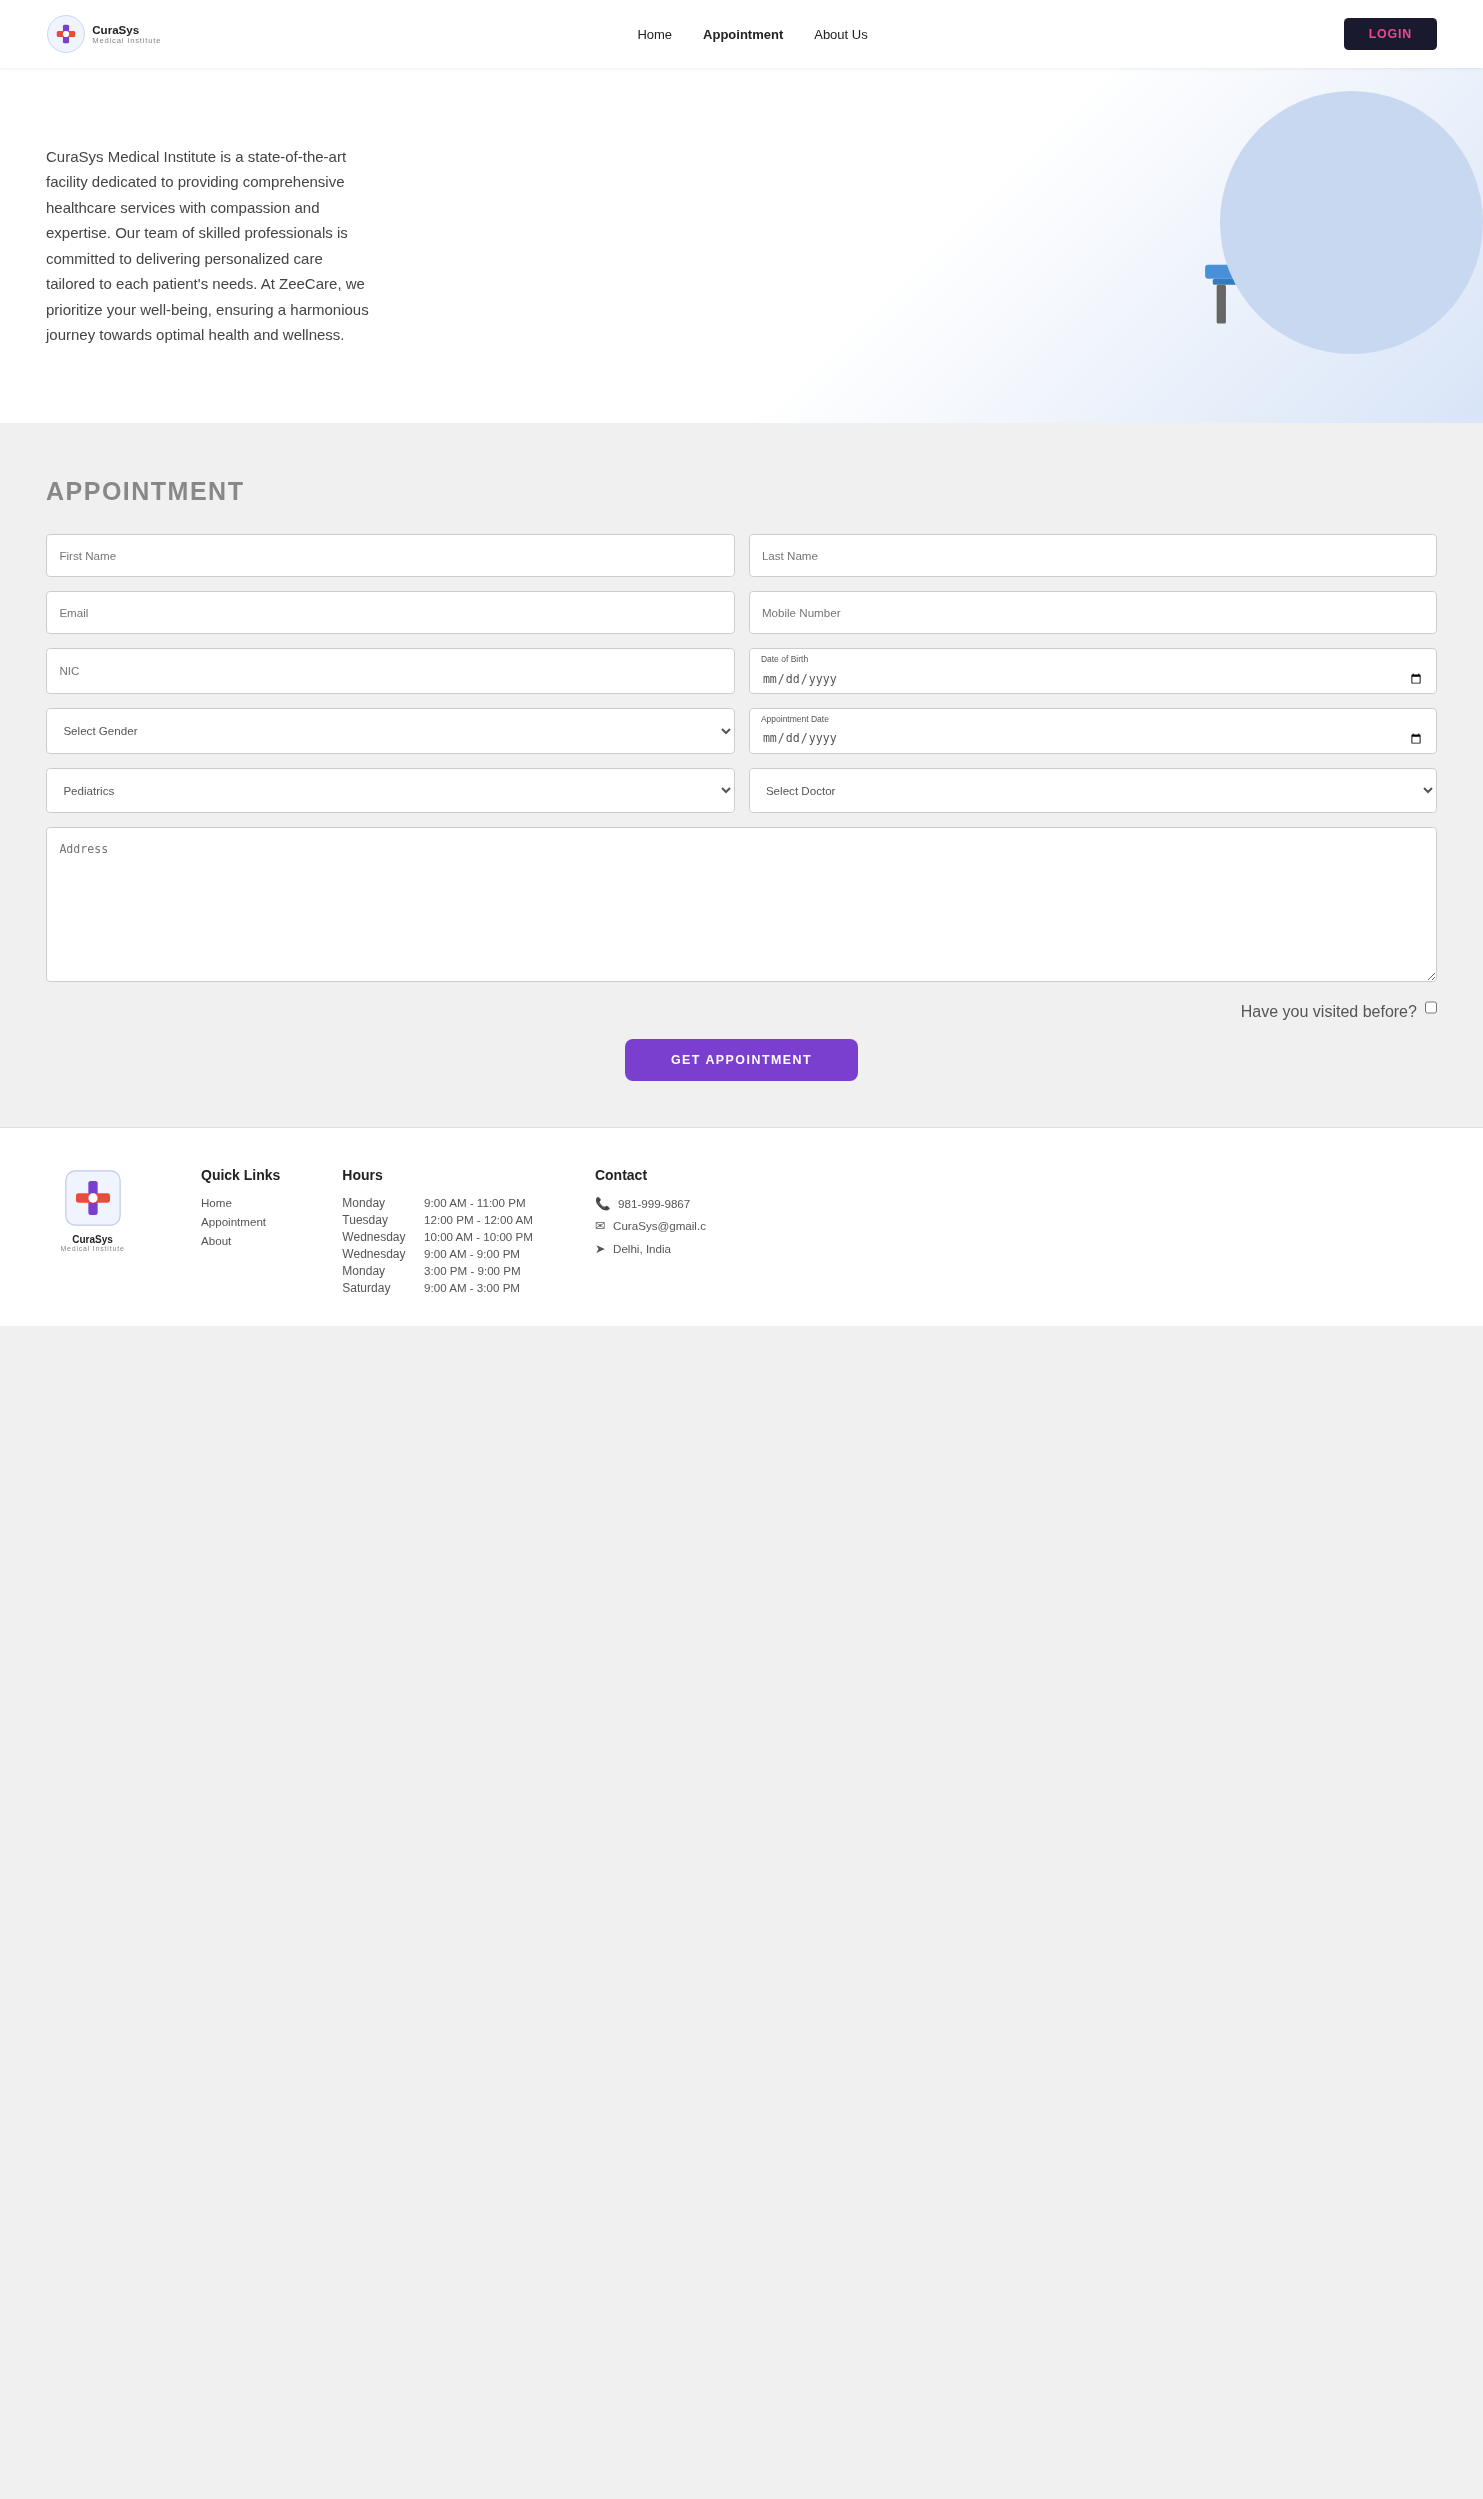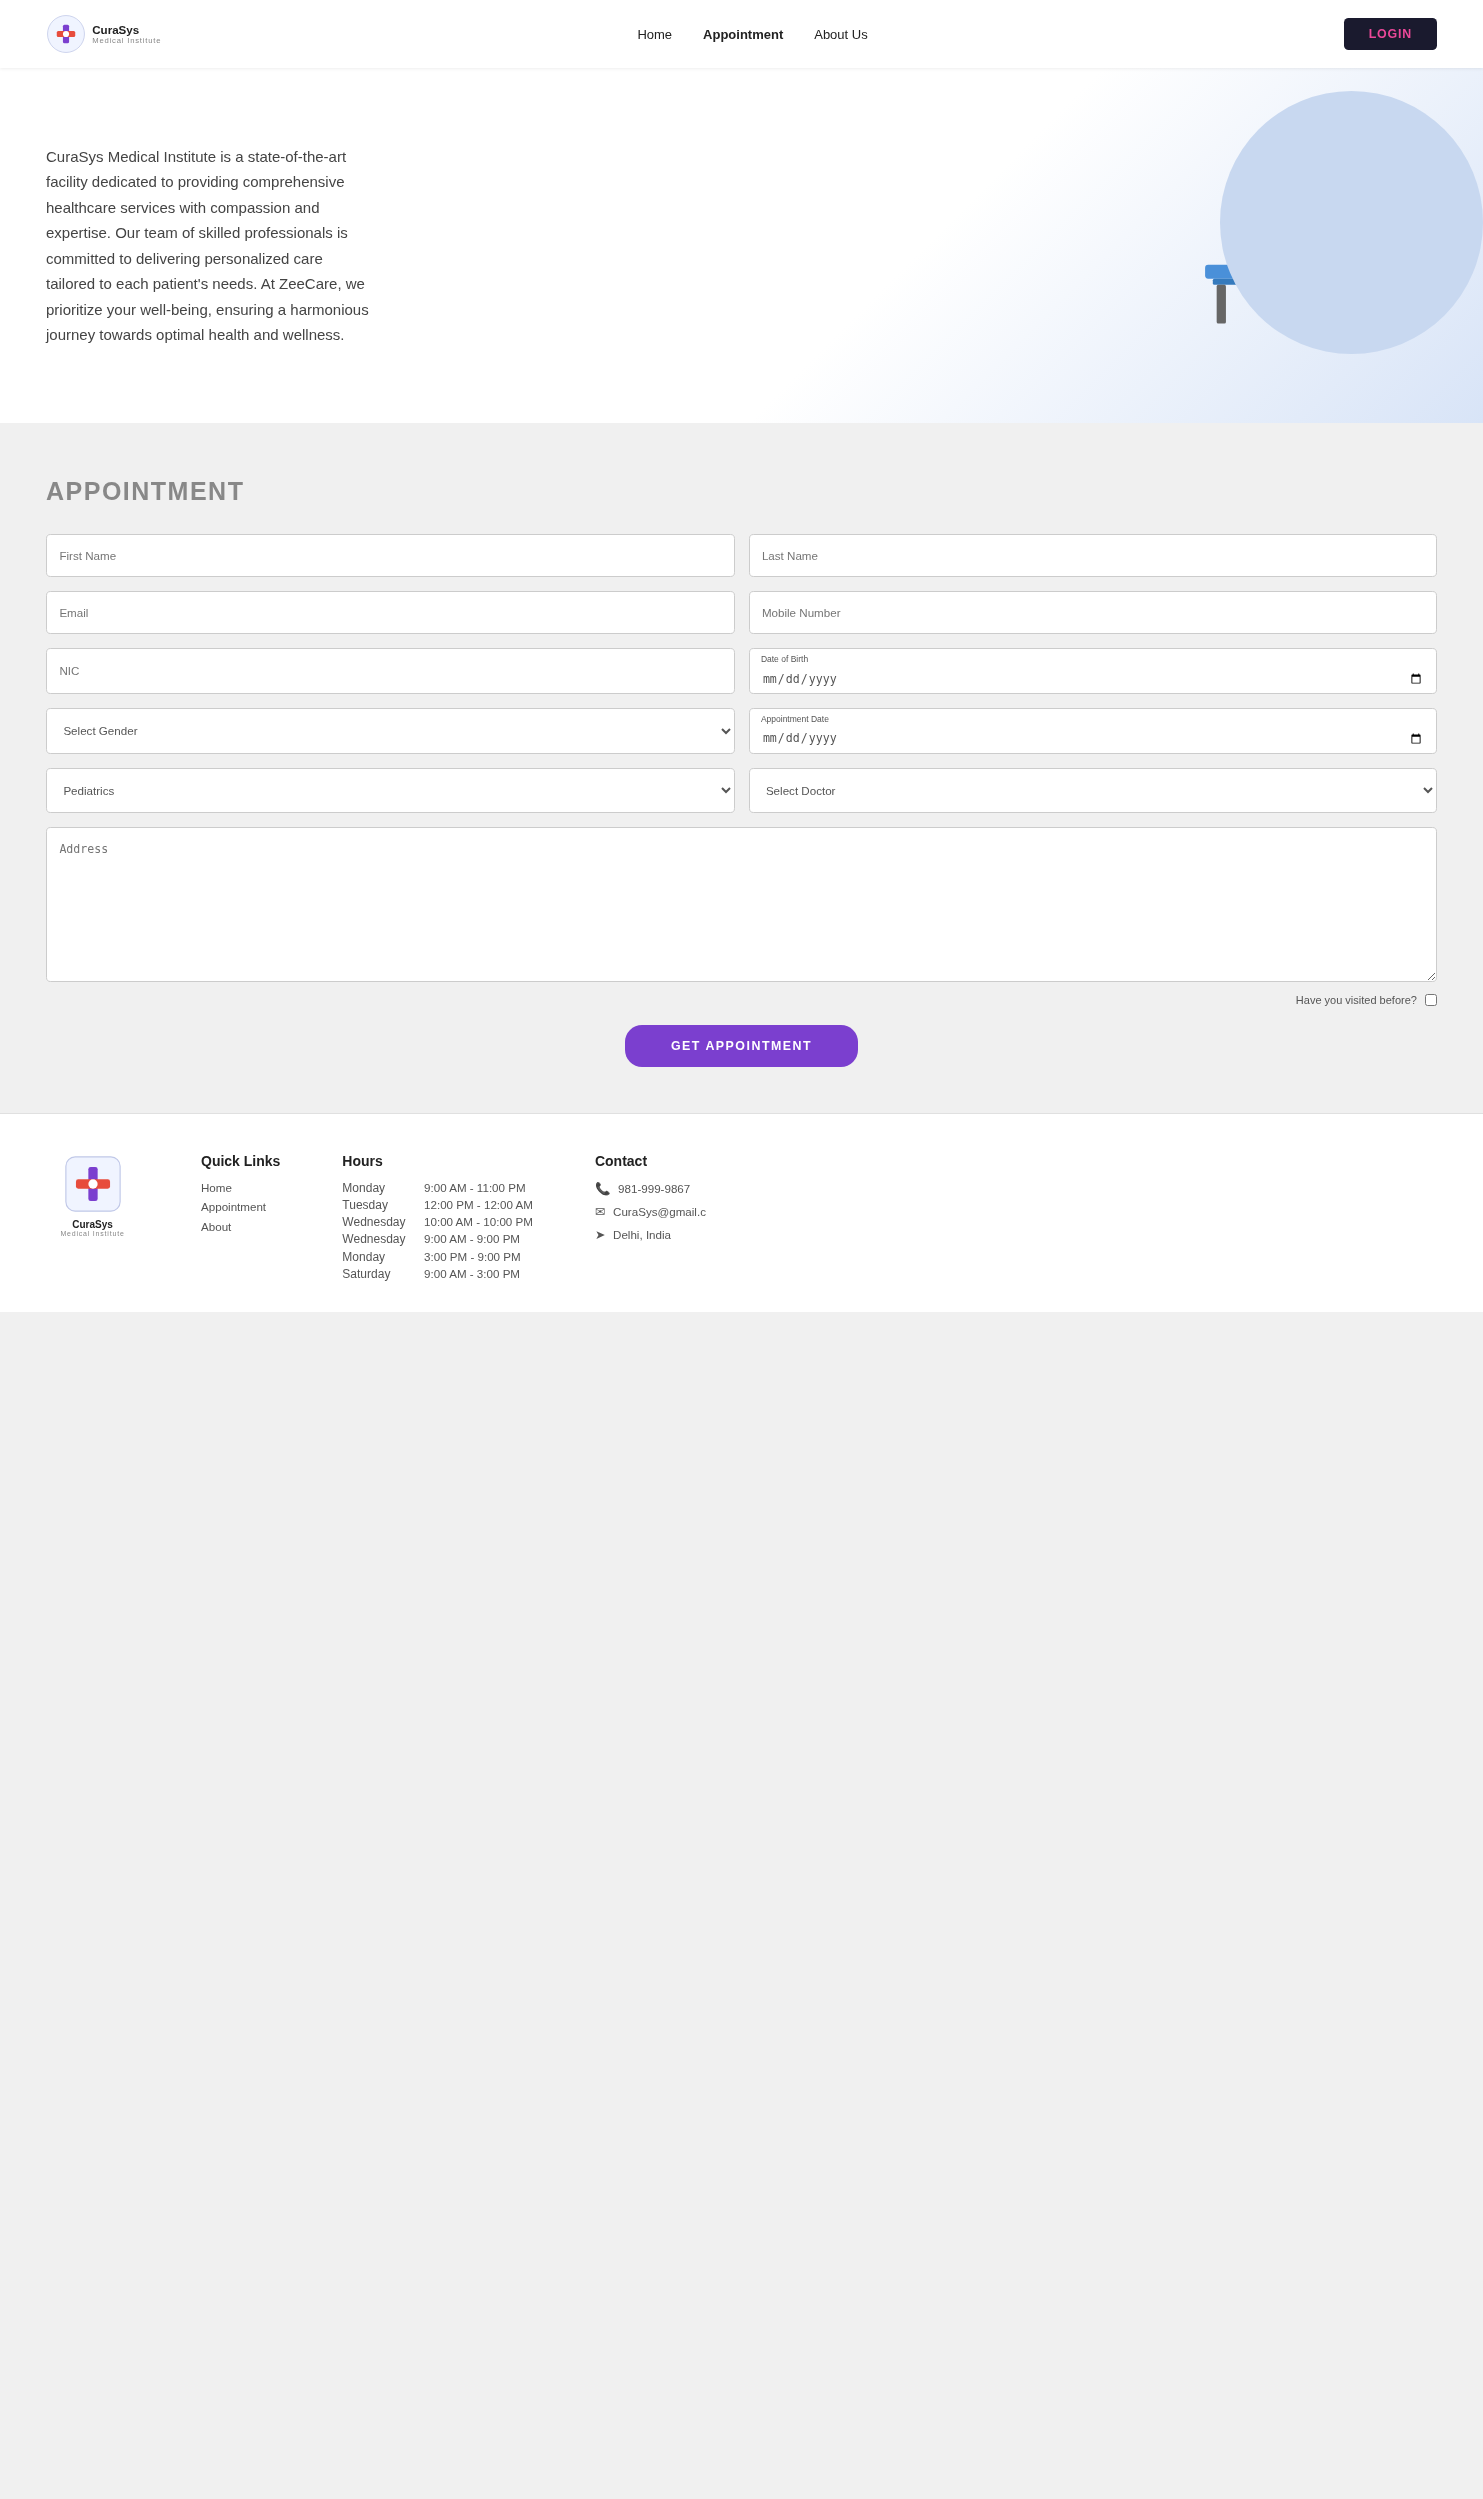--- a/index.html
+++ b/index.html
@@ -121,34 +121,35 @@
       outline: none;
     }
     .visited-row {
       display: flex;
       justify-content: flex-end;
       align-items: center;
       gap: 7.7px;
       margin: 9.3px 0 18.5px 0;
     }
     .visited-label {
-      font-size: 11px;
-      color: #555;
+      font-size: 16px;
+      color: #555;
+      margin-top: 9px;
     }
     .visited-check {
       width: 12.4px; height: 12.4px; cursor: pointer;
     }
     .get-appt-btn {
       display: block;
       margin: 0 auto;
       background: #7b3fcf;
       color: #fff;
       border: none;
       padding: 14px 46px;
-      border-radius: 17px;
+      border-radius: 8px;
       font-size: 12.4px;
       font-weight: 700;
       letter-spacing: 1.5px;
       cursor: pointer;
       text-transform: uppercase;
     }
 
     
     .footer {
       background: #fff;

